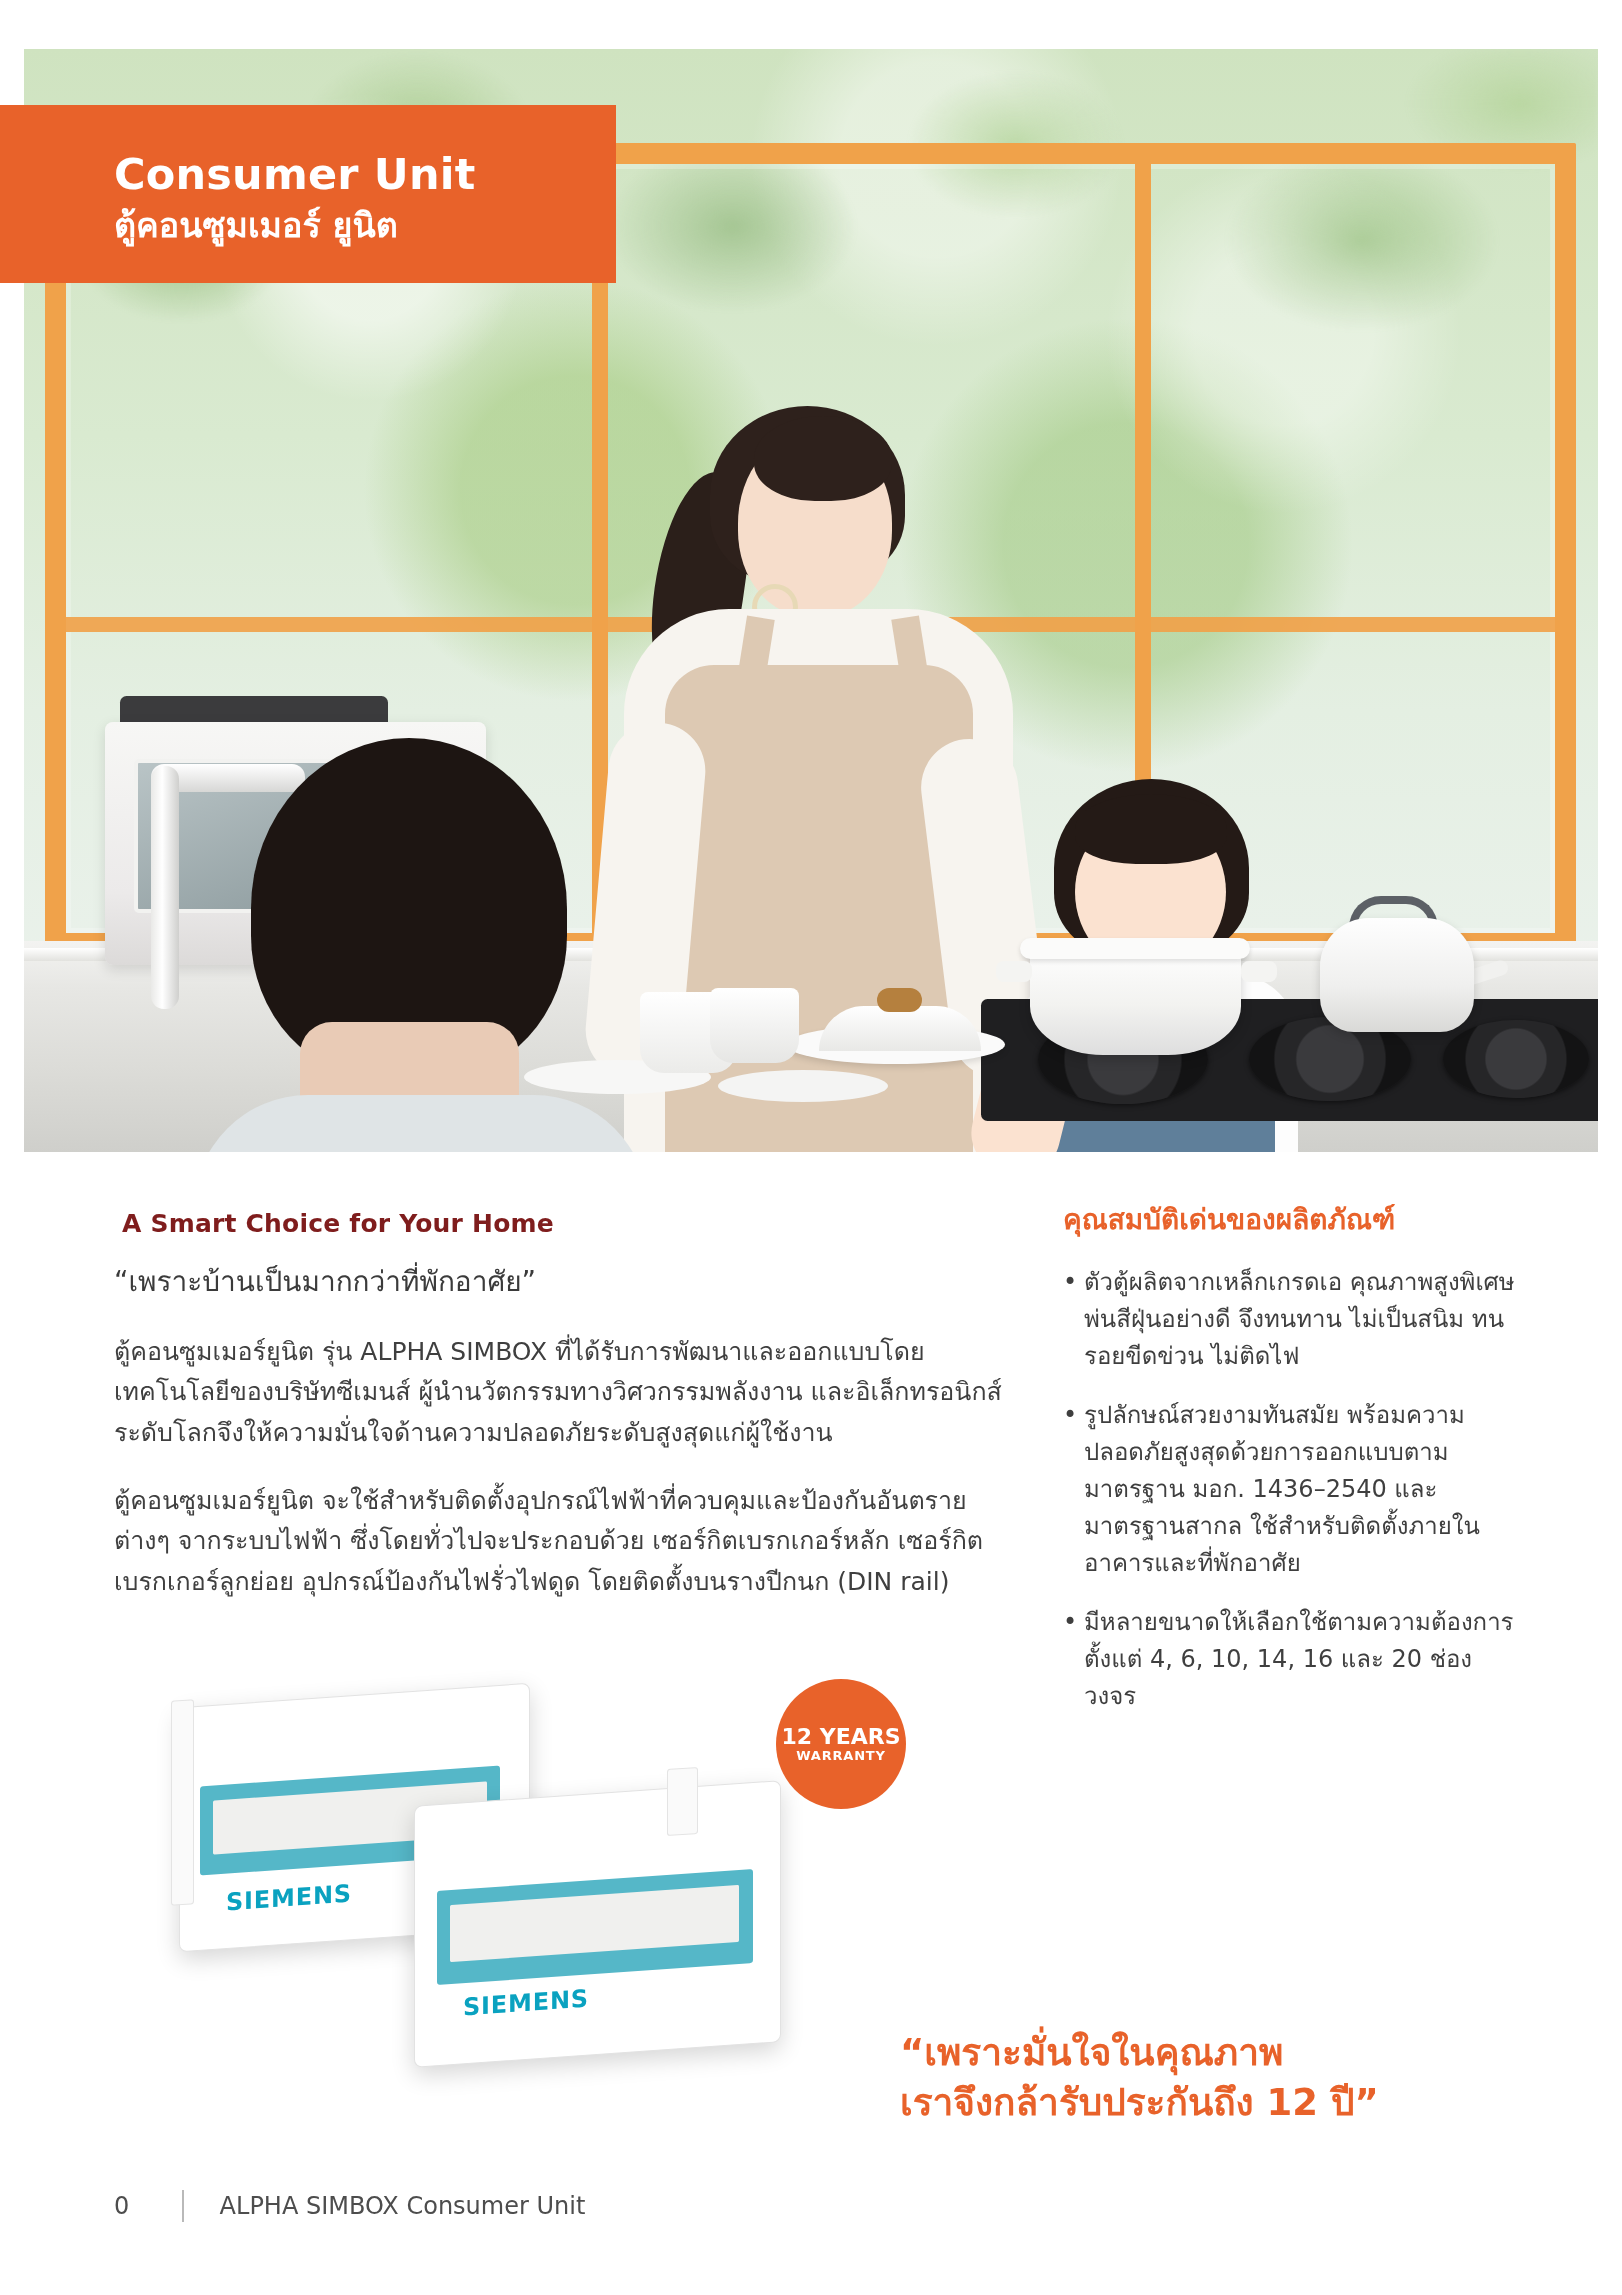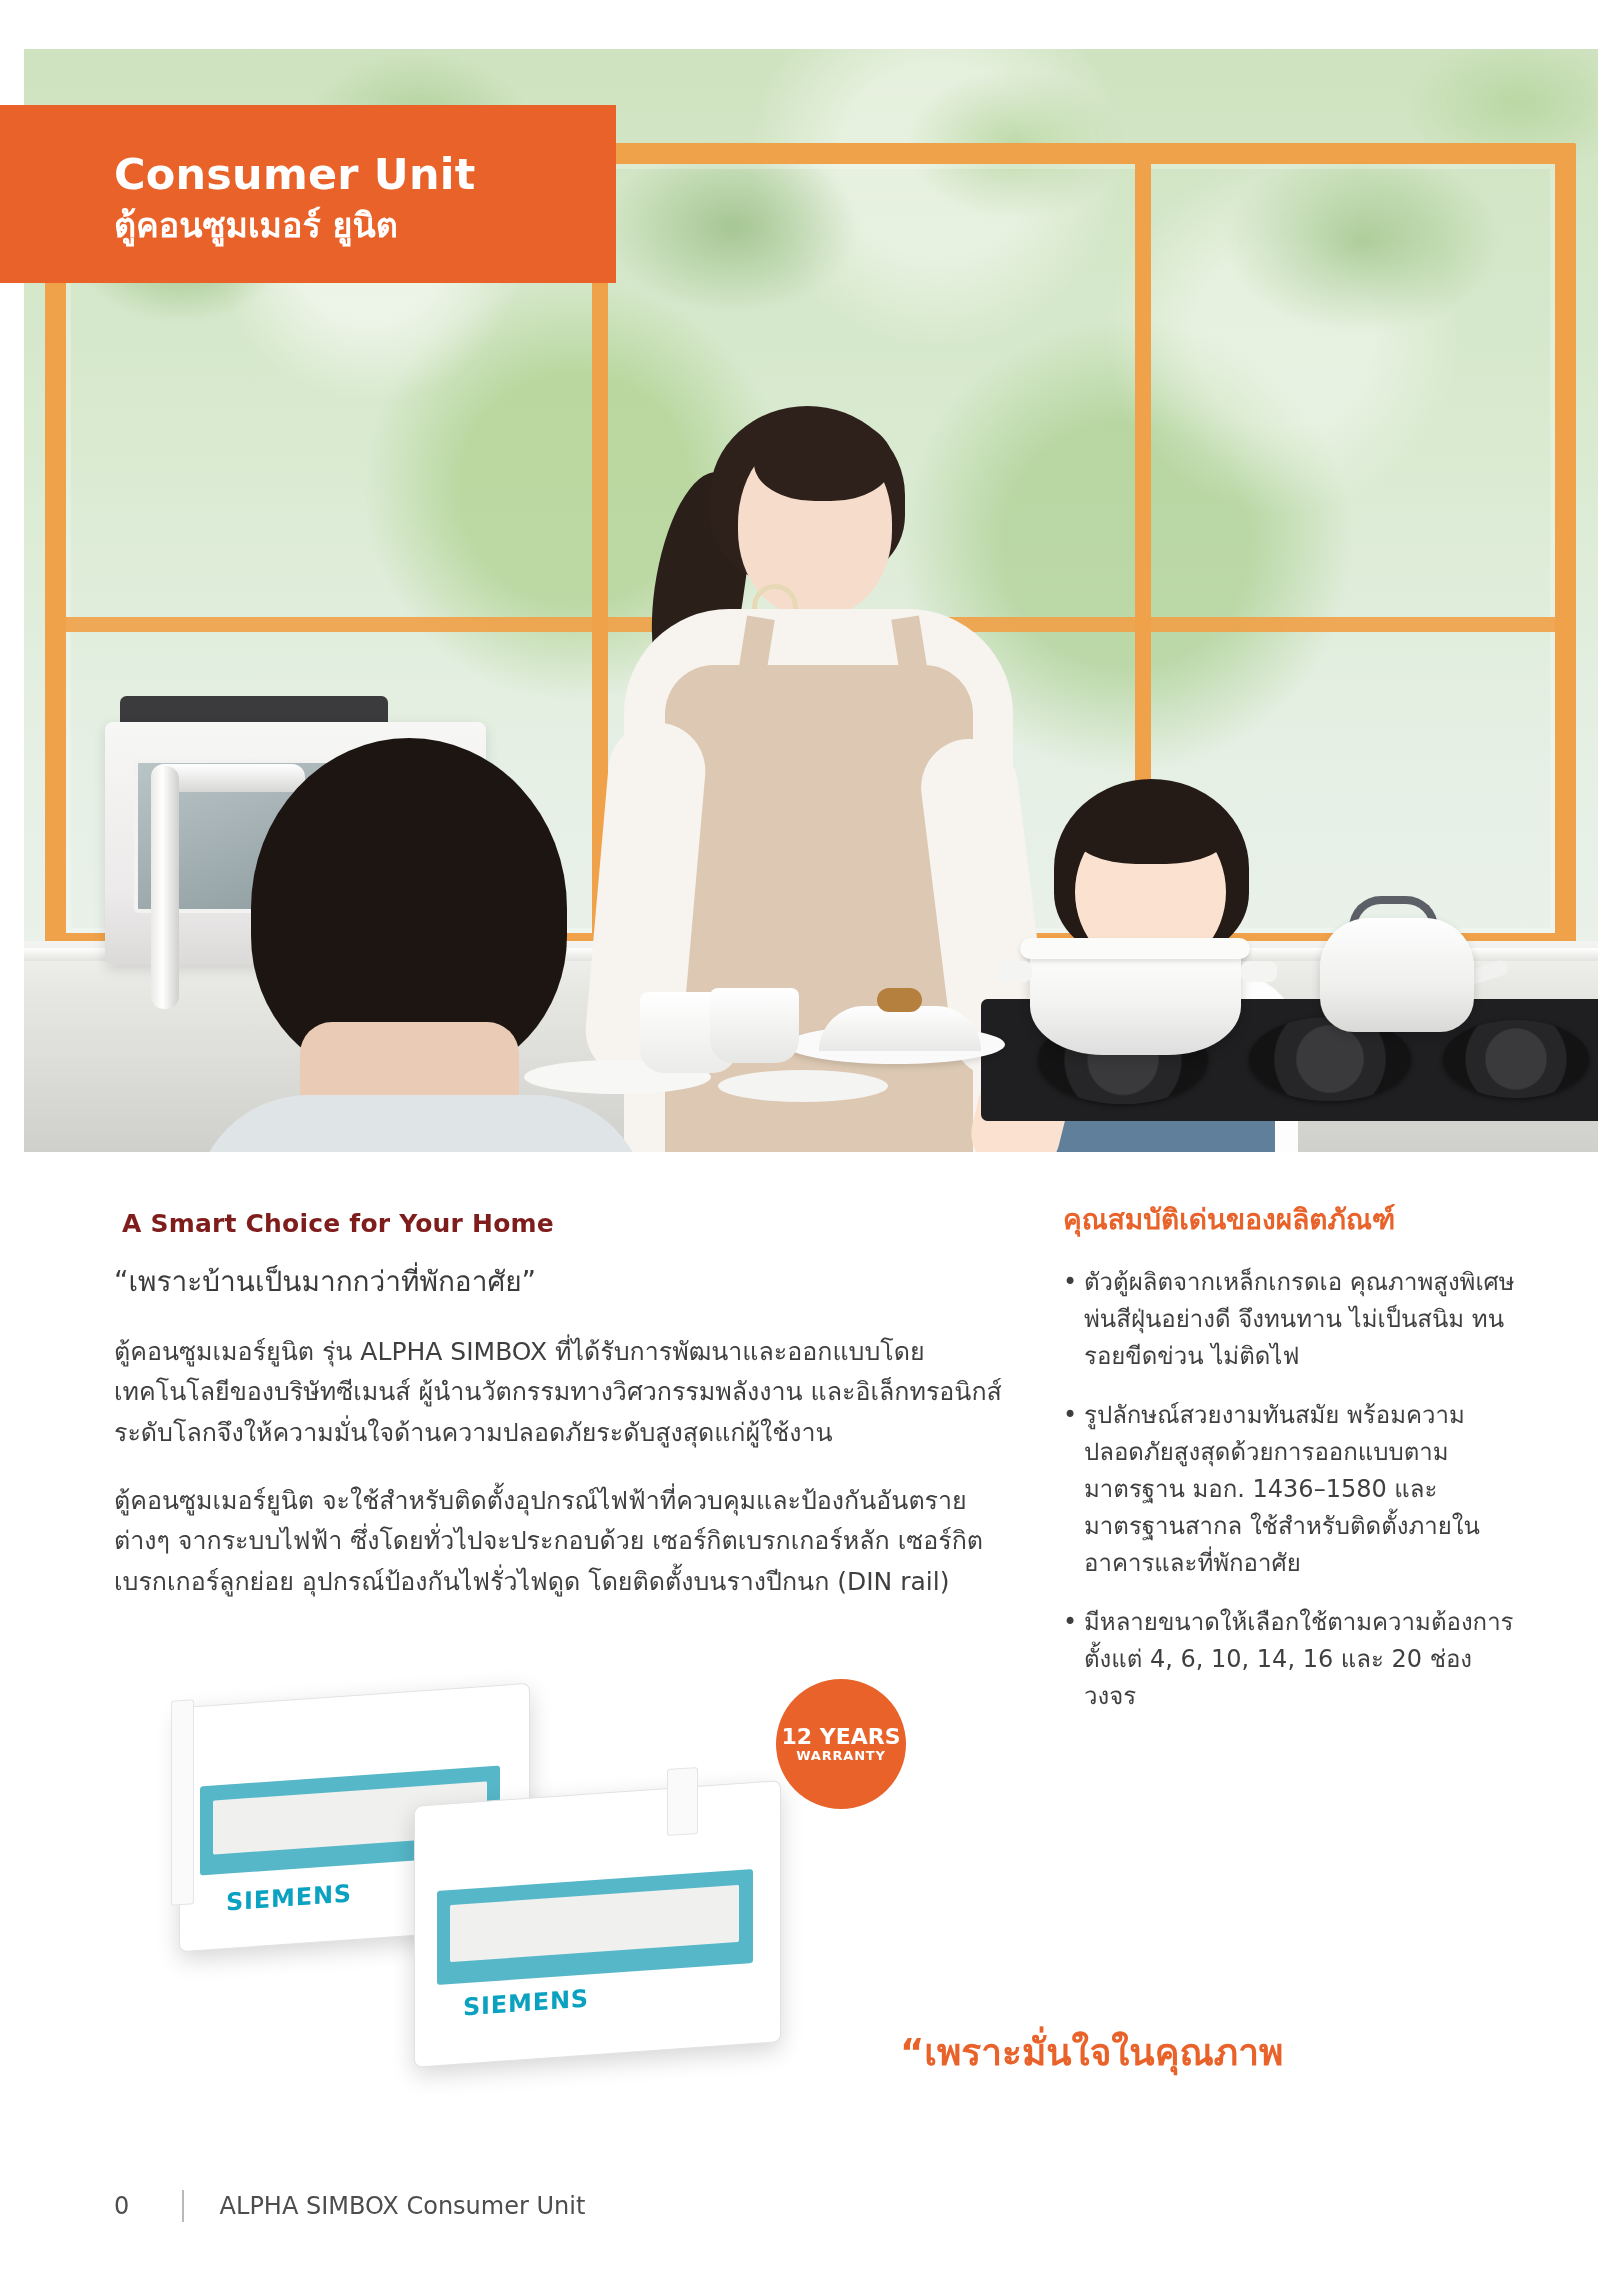--- a/index.html
+++ b/index.html
@@ -759,21 +759,21 @@
 
     <div class="right-col">
       <h2 class="heading-th-right">คุณสมบัติเด่นของผลิตภัณฑ์</h2>
 
       <div class="bullet">
         <span class="dot">•</span>
         <span>ตัวตู้ผลิตจากเหล็กเกรดเอ คุณภาพสูงพิเศษ พ่นสีฝุ่นอย่างดี จึงทนทาน ไม่เป็นสนิม ทนรอยขีดข่วน ไม่ติดไฟ</span>
       </div>
       <div class="bullet">
         <span class="dot">•</span>
-        <span>รูปลักษณ์สวยงามทันสมัย พร้อมความปลอดภัยสูงสุดด้วยการออกแบบตามมาตรฐาน มอก. 1436–1580 และมาตรฐานสากล ใช้สำหรับติดตั้งภายในอาคารและที่พักอาศัย</span>
+        <span>รูปลักษณ์สวยงามทันสมัย พร้อมความปลอดภัยสูงสุดด้วยการออกแบบตามมาตรฐาน มอก. 1436–2540 และมาตรฐานสากล ใช้สำหรับติดตั้งภายในอาคารและที่พักอาศัย</span>
       </div>
       <div class="bullet">
         <span class="dot">•</span>
         <span>มีหลายขนาดให้เลือกใช้ตามความต้องการ ตั้งแต่ 4, 6, 10, 14, 16 และ 20 ช่องวงจร</span>
       </div>
     </div>
 
     <div class="product-area">
       <div class="box box-back"></div>
       <div class="box-lid lid-back"></div>
@@ -789,20 +789,21 @@
 
       <div class="warranty-badge">
         <div class="warranty-years">12 YEARS</div>
         <div class="warranty-label">WARRANTY</div>
       </div>
     </div>
 
 
     <div class="pull-quote">
       <div>“เพราะมั่นใจในคุณภาพ</div>
+      <div>เราจึงกล้ารับประกันถึง 12 ปี”</div>
     </div>
   </div>
 
   <div class="footer">
     <span class="footer-page">0</span>
     <span class="footer-sep"></span>
     <span>ALPHA SIMBOX Consumer Unit</span>
   </div>
 
 </div>

